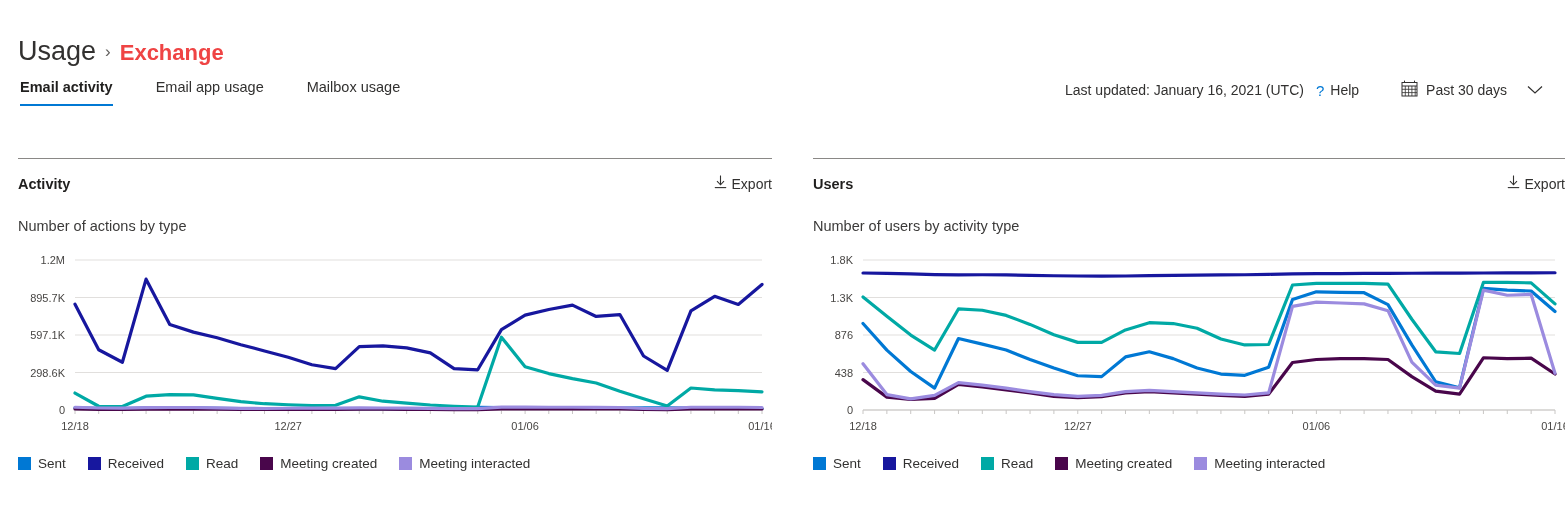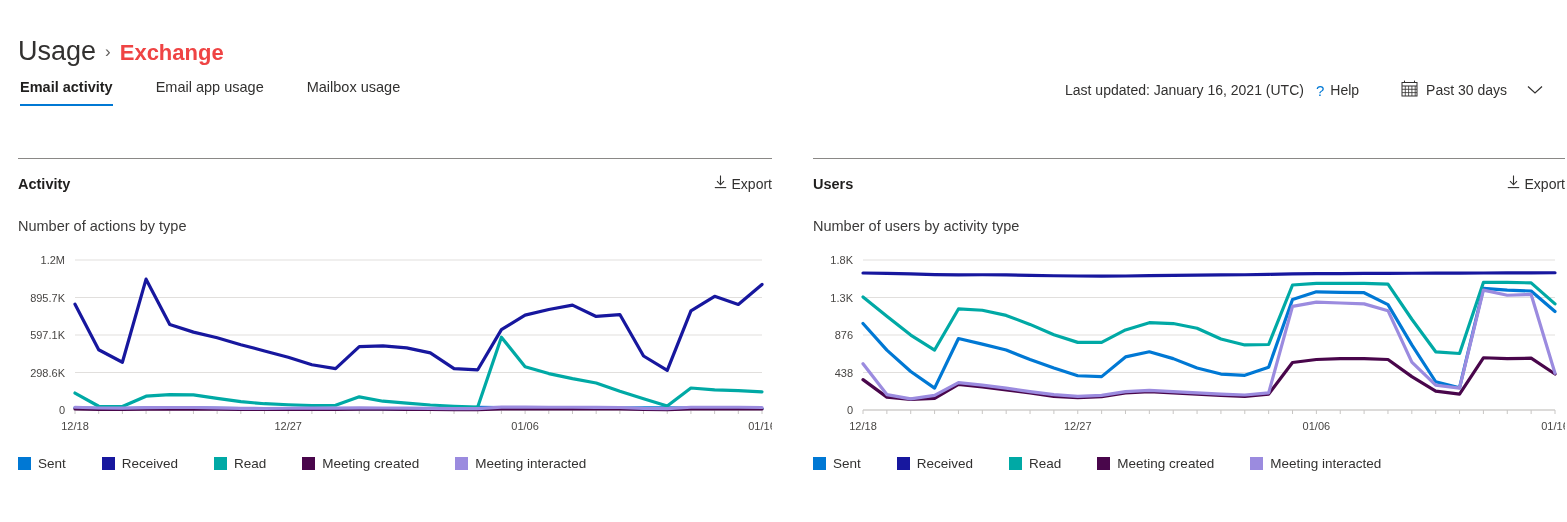--- a/index.html
+++ b/index.html
@@ -169,21 +169,21 @@
     font-size: 11px;
     fill: #484644;
   }
   .axis-label.y { text-anchor: end; }
   .axis-label.x { text-anchor: middle; }
 
   
   .legend {
     display: flex;
     align-items: center;
-    gap: 14px;
+    gap: 0;
     margin-top: 12px;
     flex-wrap: nowrap;
   }
   .legend-item {
     display: flex;
     align-items: center;
     gap: 7px;
     margin-right: 22px;
     cursor: pointer;
     white-space: nowrap;

